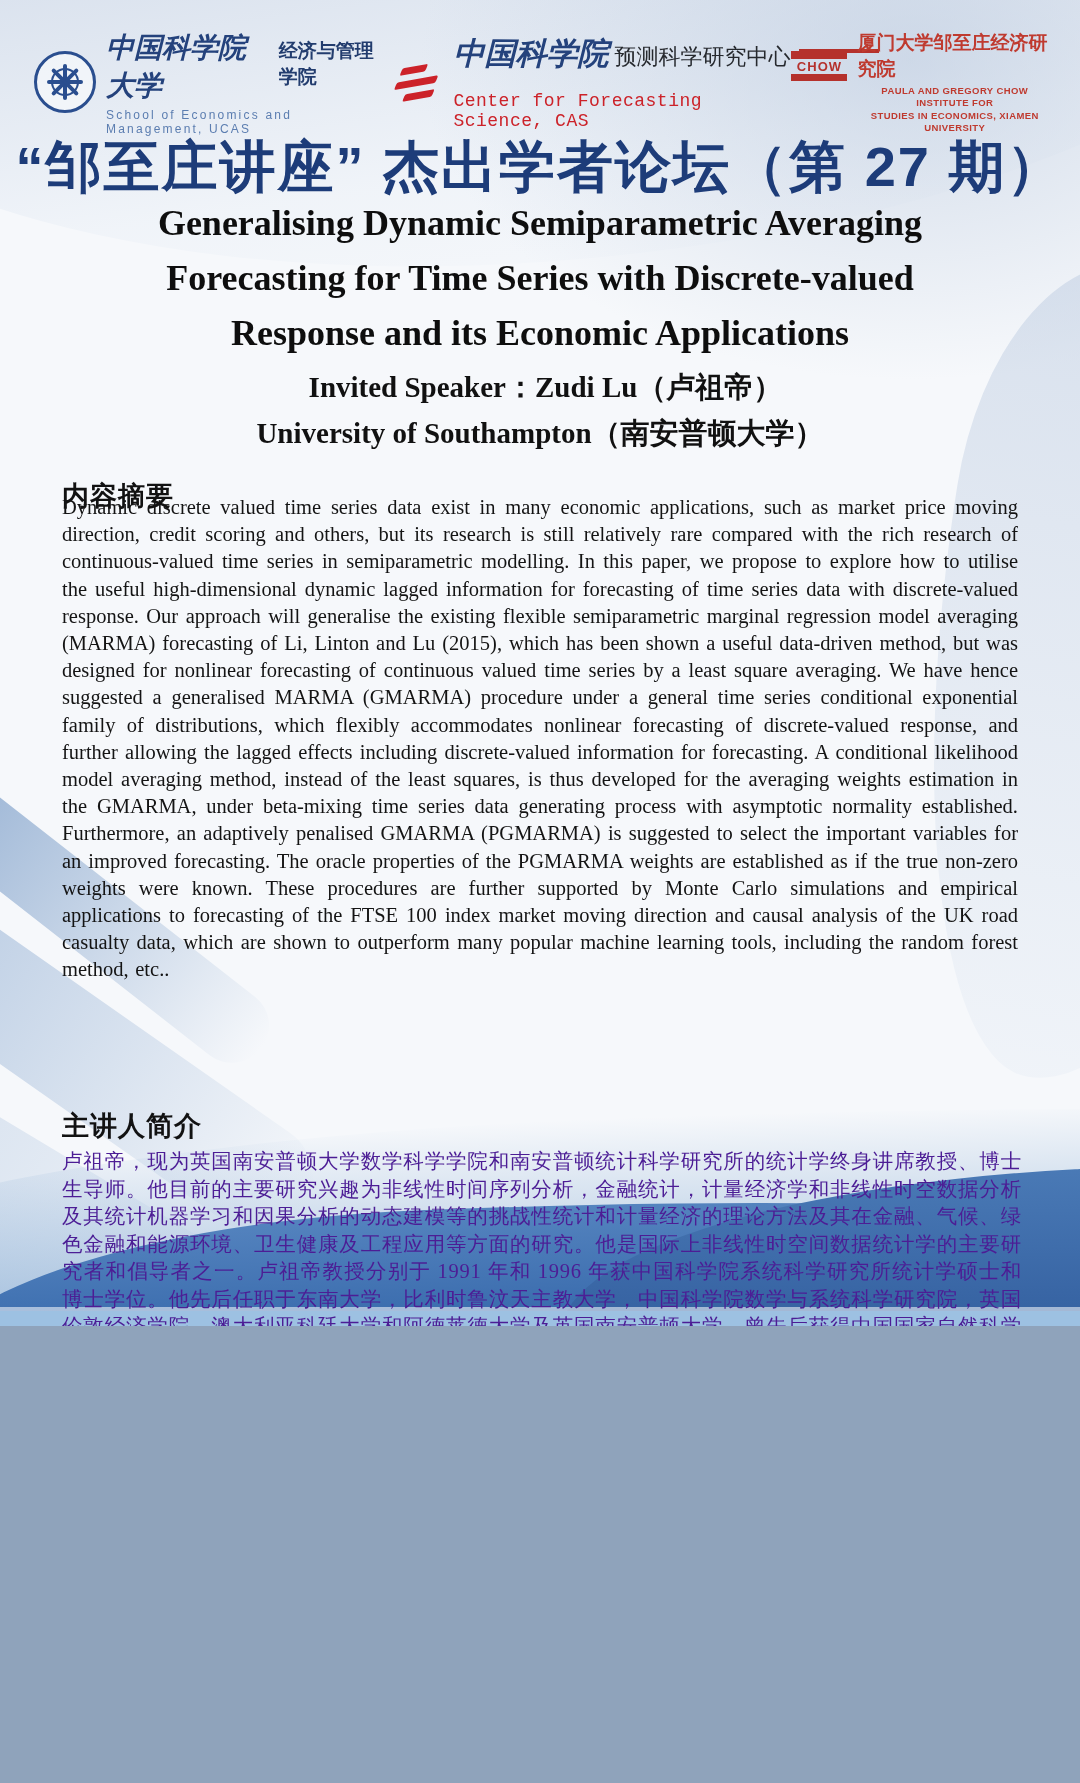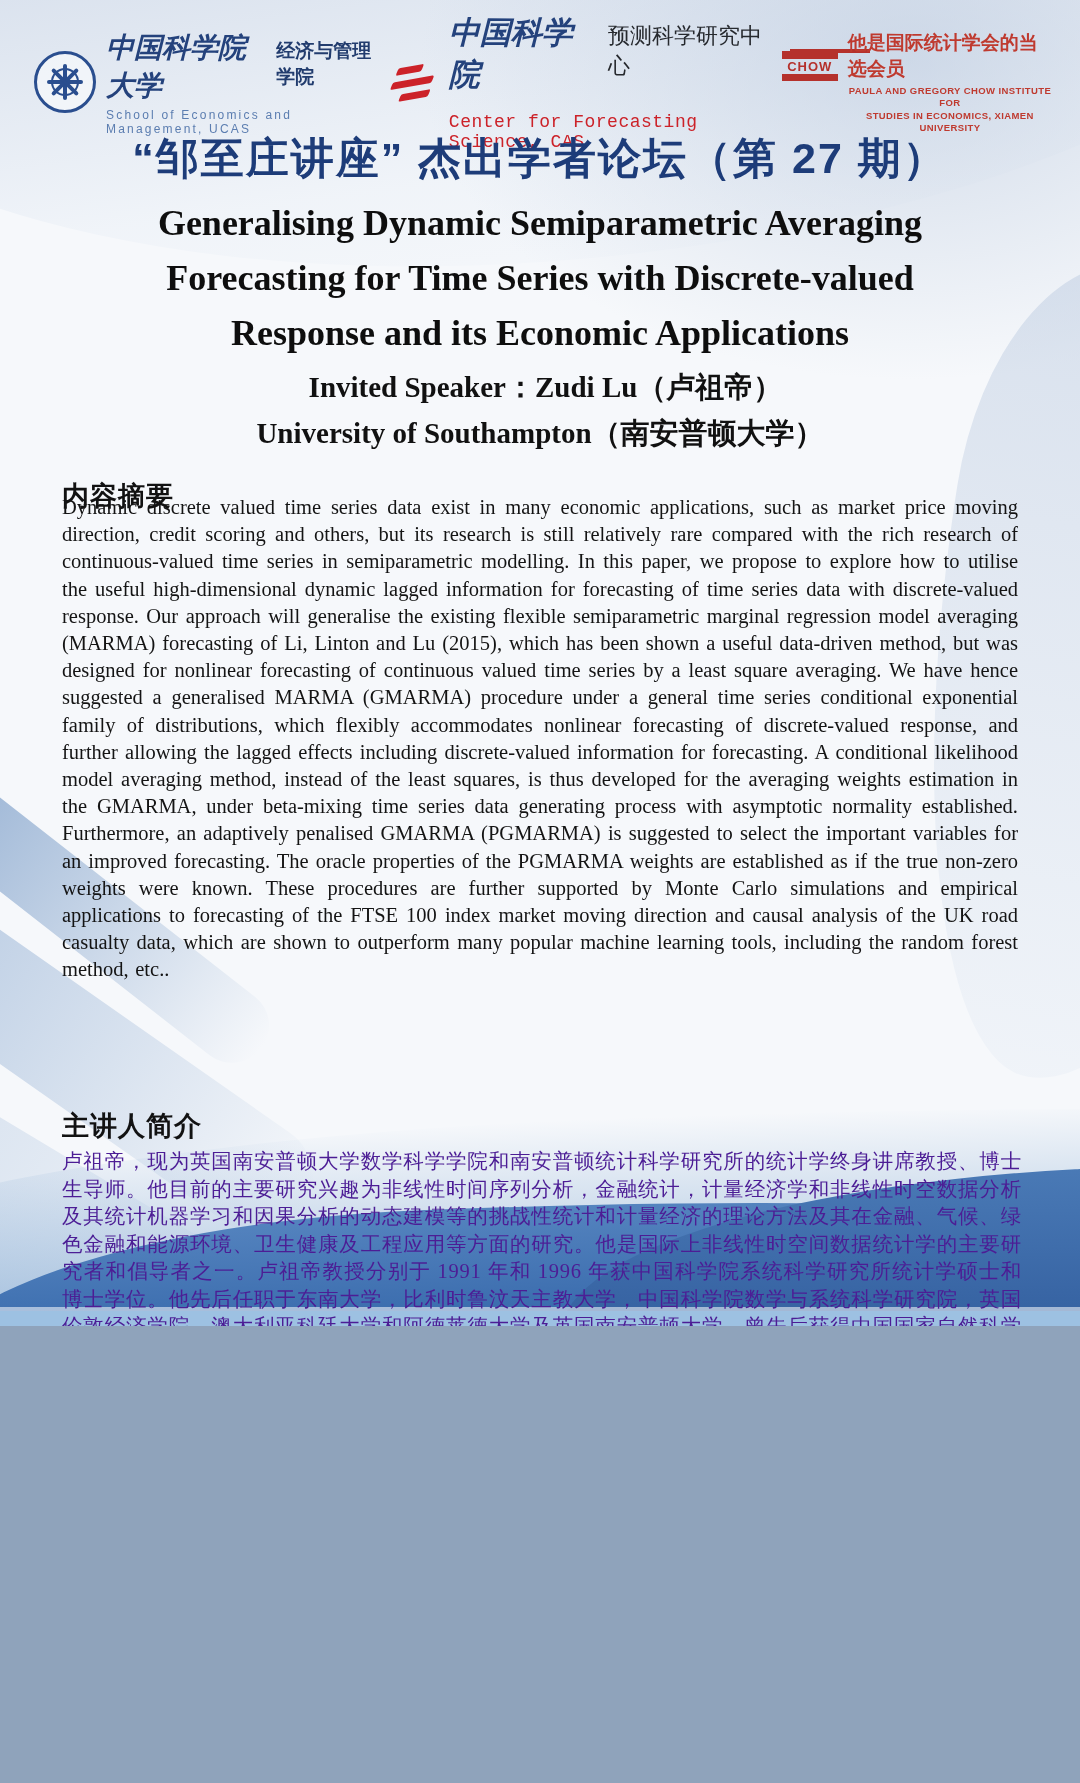--- a/index.html
+++ b/index.html
@@ -69,21 +69,21 @@
   .chow-roof { width:100%; height:8px; background:#b5312c;
     box-shadow:6px -4px 0 -2px #b5312c, 34px -4px 0 -2px #b5312c; margin-bottom:2px; }
   .chow-letters { font-weight:bold; font-size:13px; line-height:11px; letter-spacing:1px;
     text-align:center; font-family:"Liberation Sans", sans-serif; }
   .chow-base { width:100%; height:7px; background:#b5312c; margin-top:2px; }
   .chow-cn { font-family:"Liberation Serif", serif; font-weight:bold; font-size:19px; color:#bf3a2f; }
   .chow-en { margin-top:3px; font-size:9.5px; font-weight:bold; line-height:12.5px;
     color:#bf3a2f; letter-spacing:.4px;text-align:center; }
   
   .cn-title { position:absolute; z-index:2; top:130px; left:0; right:0; margin:0;
-    text-align:center; font-size:43px; font-weight:bold; letter-spacing:2px; color:#1d3c79; }
+    text-align:center; font-size:56px; font-weight:bold; letter-spacing:2px; color:#1d3c79; }
   .en-title { position:absolute; z-index:2; top:196px; left:0; right:0; margin:0;
     text-align:center; font-family:"Liberation Serif", serif; font-weight:bold;
     font-size:36px; line-height:55px; color:#0e0e0e; }
   .en-title span { display:block; }
   .speaker-line { position:absolute; z-index:2; top:368px; left:0; right:0; text-align:center;
     font-family:"Liberation Serif", serif; font-weight:bold; font-size:29px; color:#111;padding-left:11px; }
   .affil-line { position:absolute; z-index:2; top:414px; left:0; right:0; text-align:center;
     font-family:"Liberation Serif", serif; font-weight:bold; font-size:29px; color:#111; }
   
   .sec-head { position:absolute; z-index:2; left:62px; margin:0; font-size:27px;
@@ -170,21 +170,21 @@
         <div class="cfs-en">Center for Forecasting Science, CAS</div>
       </div>
     </div>
     <div class="logo">
       <div class="emb-chow">
         <div class="chow-roof"></div>
         <div class="chow-letters">CHOW</div>
         <div class="chow-base"></div>
       </div>
       <div class="logo-text">
-        <div class="chow-cn">他是国际统计学会的当选会员</div>
+        <div class="chow-cn">厦门大学邹至庄经济研究院</div>
         <div class="chow-en">
           <div>PAULA AND GREGORY CHOW INSTITUTE FOR</div>
           <div>STUDIES IN ECONOMICS, XIAMEN UNIVERSITY</div>
         </div>
       </div>
     </div>
   </header>
 
   <h1 class="cn-title">“邹至庄讲座” 杰出学者论坛（第 27 期）</h1>
   <h2 class="en-title">

